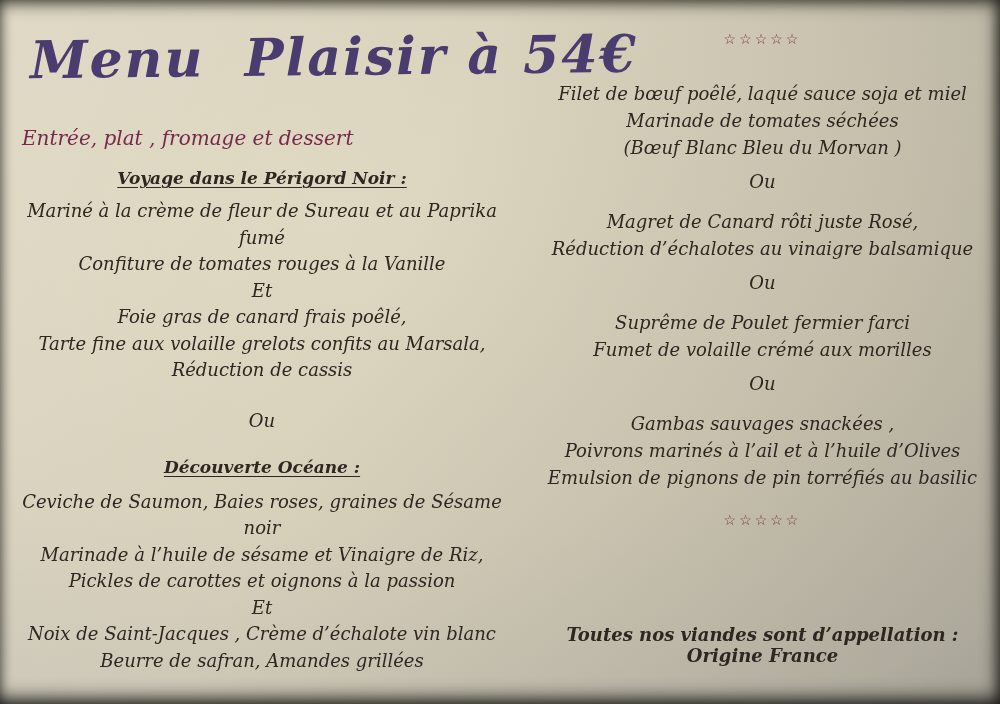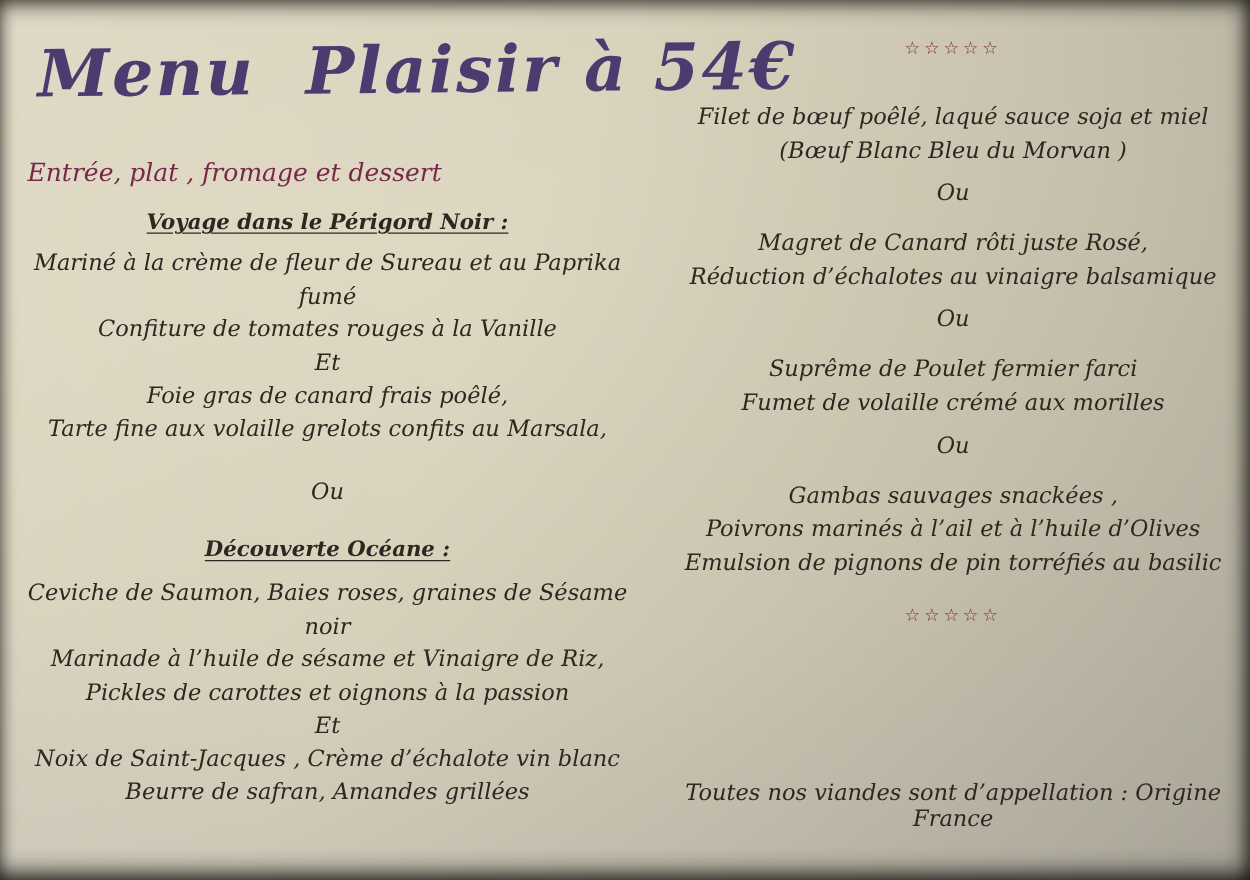--- a/index.html
+++ b/index.html
@@ -72,52 +72,54 @@
   .stars.top { margin-bottom: 32px; }
   .stars.bottom { margin-top: 20px; }
   .footer {
     position: absolute;
     left: 540px;
     top: 624px;
     width: 445px;
     text-align: center;
     font-size: 18px;
     font-style: italic;
-    font-weight: normal;
+    font-weight: bold;
     color: #2e2721;
   }
 </style>
 </head>
 <body>
 
 <div class="page">
 
   <div class="title">Menu  Plaisir à 54€</div>
   <div class="subtitle">Entrée, plat , fromage et dessert</div>
 
   <div class="col col-left">
     <div class="heading">Voyage dans le Périgord Noir :</div>
     <div class="line">Mariné à la crème de fleur de Sureau et au Paprika fumé</div>
     <div class="line">Confiture de tomates rouges à la Vanille</div>
     <div class="line">Et</div>
     <div class="line">Foie gras de canard frais poêlé,</div>
     <div class="line">Tarte fine aux volaille grelots confits au Marsala,</div>
+    <div class="line">Réduction de cassis</div>
     <div class="sep-l">Ou</div>
     <div class="heading second">Découverte Océane :</div>
     <div class="line">Ceviche de Saumon, Baies roses, graines de Sésame noir</div>
     <div class="line">Marinade à l’huile de sésame et Vinaigre de Riz,</div>
     <div class="line">Pickles de carottes et oignons à la passion</div>
     <div class="line">Et</div>
     <div class="line">Noix de Saint-Jacques , Crème d’échalote vin blanc</div>
     <div class="line">Beurre de safran, Amandes grillées</div>
   </div>
 
   <div class="col col-right">
     <div class="stars top">☆☆☆☆☆</div>
     <div class="line-r">Filet de bœuf poêlé, laqué sauce soja et miel</div>
+    <div class="line-r">Marinade de tomates séchées</div>
     <div class="line-r">(Bœuf Blanc Bleu du Morvan )</div>
     <div class="sep-r">Ou</div>
     <div class="line-r">Magret de Canard rôti juste Rosé,</div>
     <div class="line-r">Réduction d’échalotes au vinaigre balsamique</div>
     <div class="sep-r">Ou</div>
     <div class="line-r">Suprême de Poulet fermier farci</div>
     <div class="line-r">Fumet de volaille crémé aux morilles</div>
     <div class="sep-r">Ou</div>
     <div class="line-r">Gambas sauvages snackées ,</div>
     <div class="line-r">Poivrons marinés à l’ail et à l’huile d’Olives</div>

